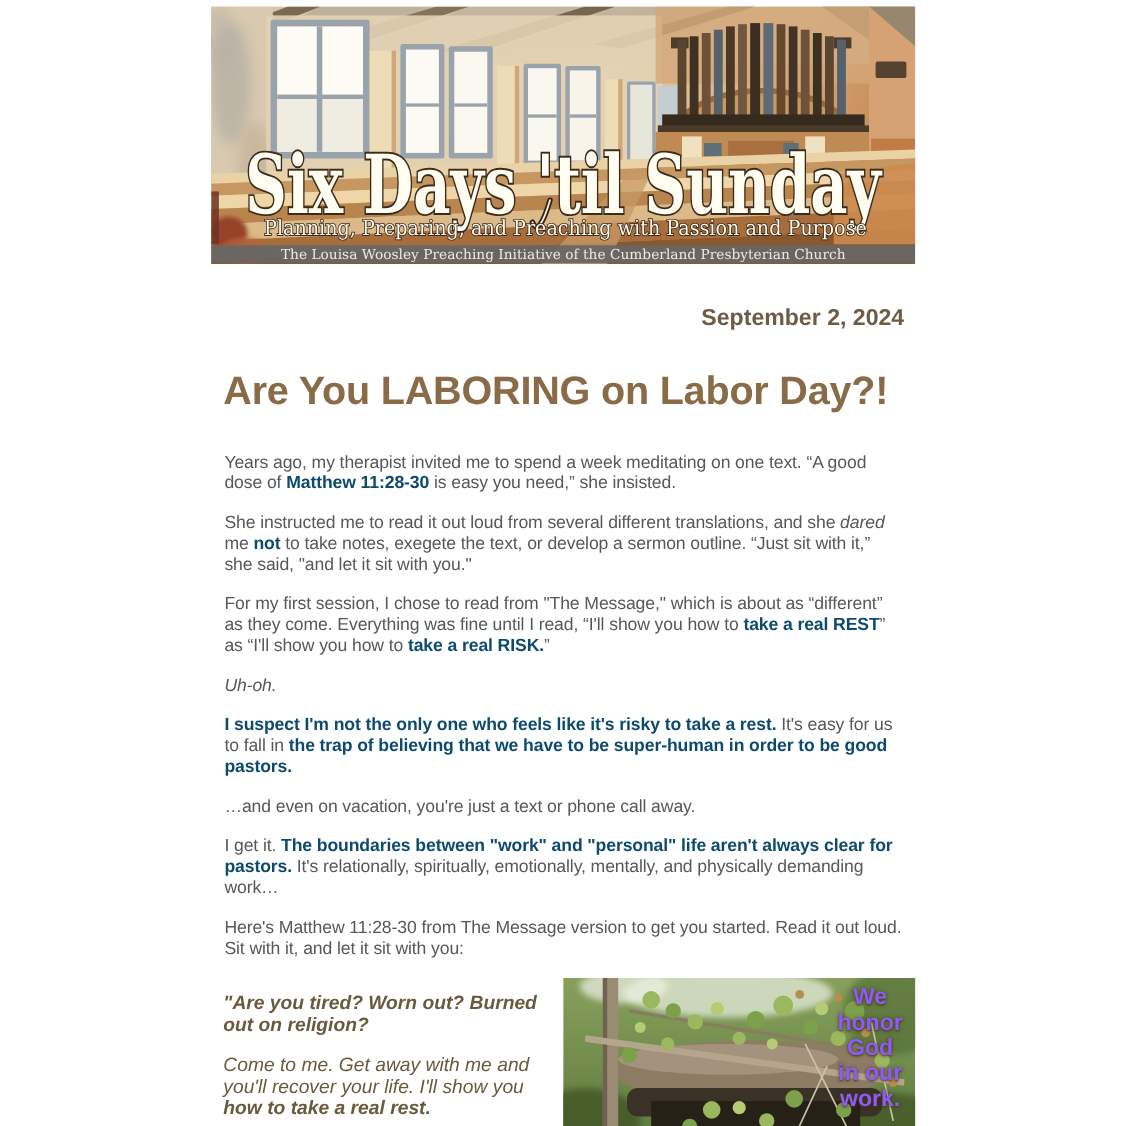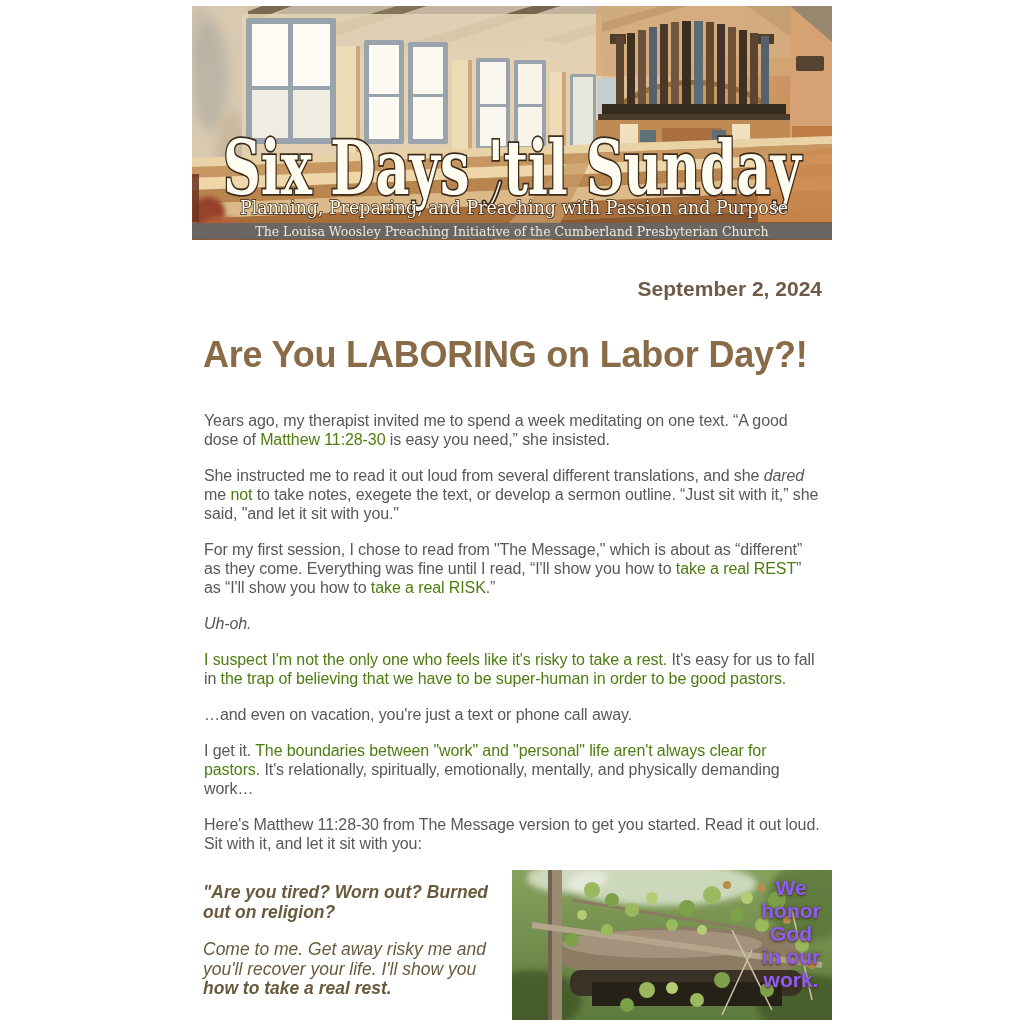--- a/index.html
+++ b/index.html
@@ -11,21 +11,21 @@
   .masthead svg{display:block;}
   
   .date-line{margin-top:21px;padding-right:10px;text-align:right;
              color:#6f5a46;font-weight:700;font-size:21px;}
   .headline{margin:33px 11px 0 11px;color:#8a6b47;font-size:36px;font-weight:700;
             letter-spacing:-0.2px;}
   
   .body-copy{margin-top:35px;padding:0 12px;color:#55585b;font-size:16px;
              line-height:19px;letter-spacing:-0.1px;}
   .body-copy p{margin:0 0 17px 0;}
-  .body-copy strong{font-weight:400;color:#4d7c0f;}
+  .body-copy strong{font-weight:700;color:#0c4a6e;}
   .em{font-style:italic;}
   .strike{text-decoration:line-through;}
   
   .quote-section{display:flex;margin-top:1px;padding-left:11px;}
   .quote-col{width:297px;padding-top:13px;color:#6a5a3d;font-size:17.5px;line-height:19.5px;}
   .quote-q1{font-weight:700;font-style:italic;margin:0 0 18px 0;}
   .quote-q2{font-style:italic;margin:0;}
   .quote-q2 strong{font-weight:700;}
   .photo-wrap{position:relative;width:320px;height:150px;margin-left:12px;}
   .photo-overlay{position:absolute;top:6px;right:4px;width:74px;text-align:center;
@@ -194,21 +194,21 @@
       <p><span class="em">Uh-oh.</span></p>
       <p><strong>I suspect I'm not the only one who feels like it's risky to take a rest.</strong><span> It's easy for us to fall in </span><strong>the trap of believing that we have to be super-human in order to be good pastors.</strong></p>
       <p><span>…and even on vacation, you're just a text or phone call away.</span></p>
       <p><span>I get it. </span><strong>The boundaries between "work" and "personal" life aren't always clear for pastors.</strong><span> It's relationally, spiritually, emotionally, mentally, and physically demanding work…</span></p>
       <p><span>Here's Matthew 11:28-30 from The Message version to get you started. Read it out loud. Sit with it, and let it sit with you:</span></p>
     </div>
 
     <div class="quote-section">
       <div class="quote-col">
         <p class="quote-q1">"Are you tired? Worn out? Burned out on religion?</p>
-        <p class="quote-q2"><span>Come to me. Get away risky me and you'll recover your life. I'll show you </span><strong>how to take a real rest.</strong></p>
+        <p class="quote-q2"><span>Come to me. Get away with me and you'll recover your life. I'll show you </span><strong>how to take a real rest.</strong></p>
       </div>
       <div class="photo-wrap">
         <svg width="320" height="150" viewBox="0 0 320 150">
           <defs>
             <linearGradient id="gGrad" x1="0" y1="0" x2="0" y2="1">
               <stop offset="0" stop-color="#87a05c"></stop>
                 <stop offset="1" stop-color="#5d7a3d"></stop>
             </linearGradient>
             <filter id="pf" x="-60%" y="-60%" width="220%" height="220%">
                 <feGaussianBlur stdDeviation="3"></feGaussianBlur>

